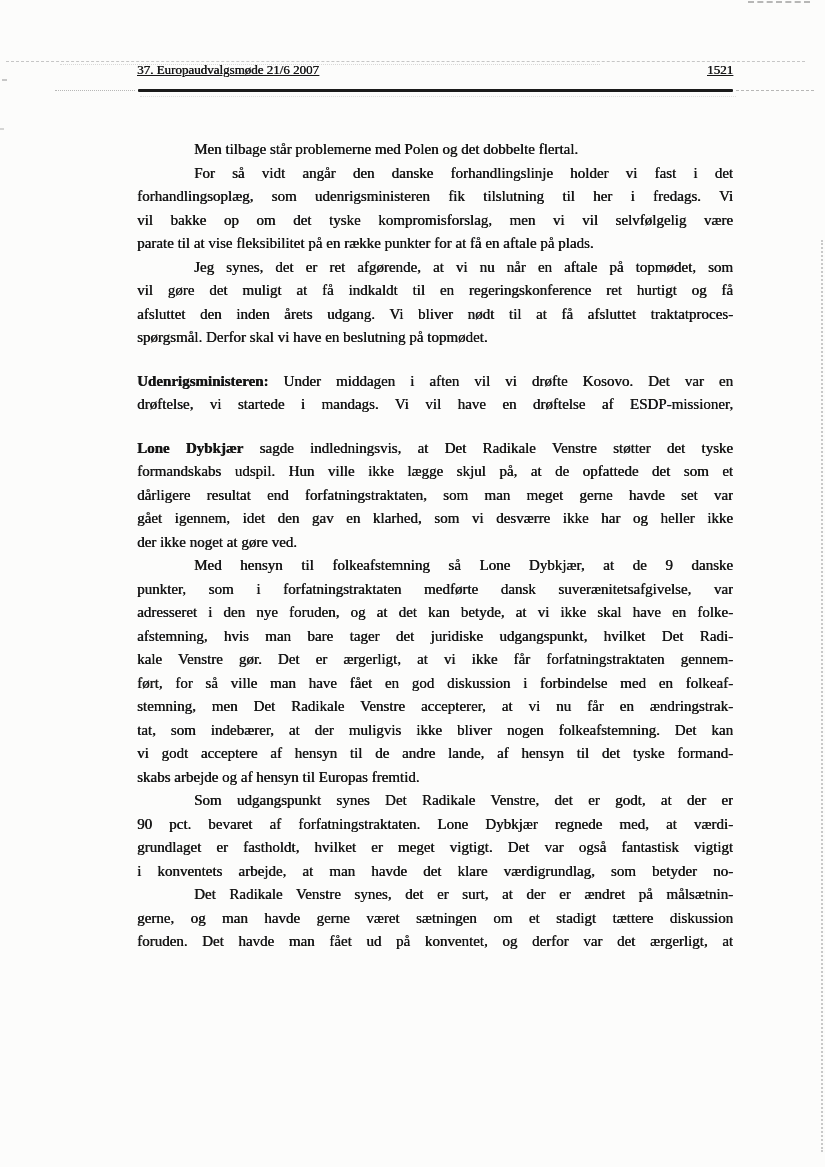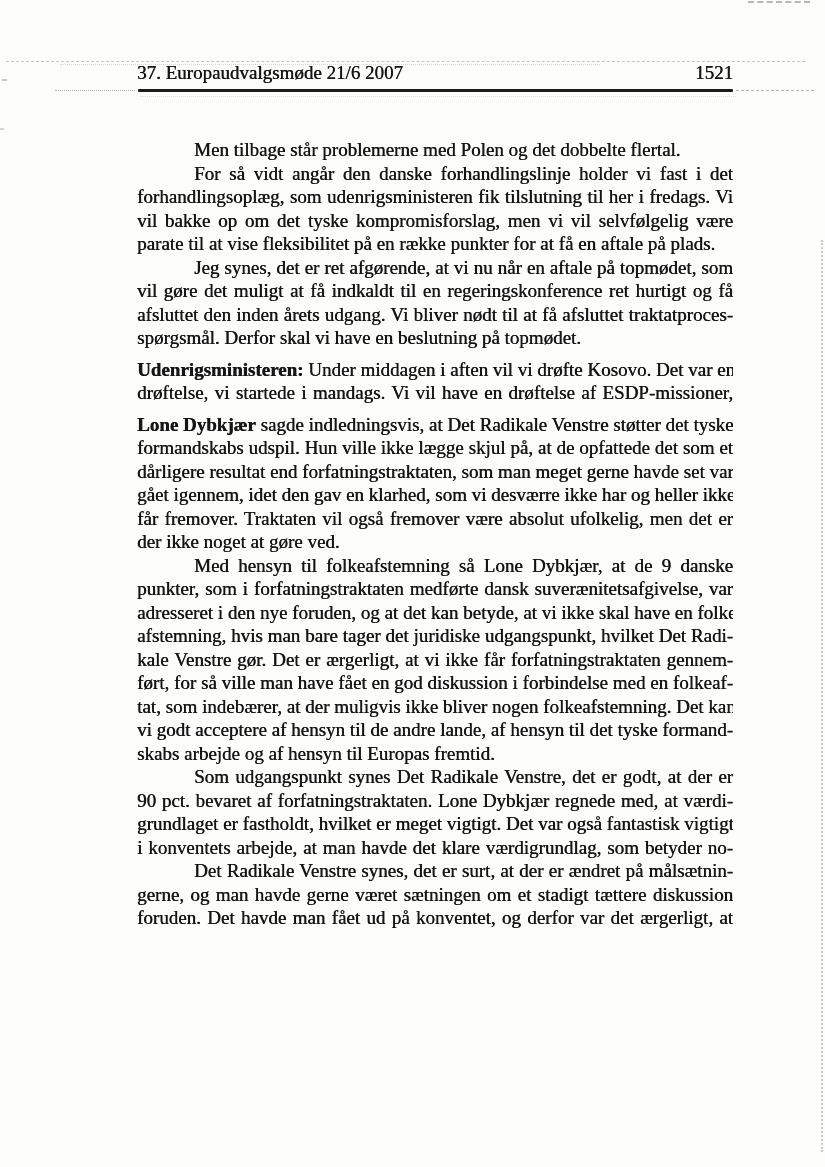--- a/index.html
+++ b/index.html
@@ -33,47 +33,48 @@
 
   
   .header-row {
     position: absolute;
     left: 137px;
     top: 62px;
     width: 596px;
     display: flex;
     justify-content: space-between;
     align-items: baseline;
-    font-size: 19px;
+    font-size: 13px;
     text-shadow: 0.4px 0 0 currentColor;
     white-space: nowrap;
+    text-decoration: underline;
   }
   .header-rule {
     position: absolute;
     left: 138px;
     top: 89px;
     width: 595px;
     height: 3px;
     background: #1b1b1b;
     border-radius: 1px;
   }
 
   
   .body-text {
     position: absolute;
     left: 137px;
     top: 138px;
     width: 596px;
-    font-size: 19px;
+    font-size: 15px;
     line-height: 23.5px;
     text-shadow: 0.4px 0 0 currentColor;
     overflow: hidden;
   }
   .para { margin: 0; }
-  .para.gap { margin-top: 8px; }
+  .para.gap { margin-top: 20px; }
   .ln {
     white-space: nowrap;
     text-align: justify;
     text-align-last: justify;
   }
   .ln.last { text-align-last: left; }
   .ln.indented { text-indent: 57px; }
   .ln b { font-weight: bold; }
 </style>
 </head>
@@ -115,30 +116,30 @@
       </div>
       <div class="para gap">
         <div class="ln"><b>Udenrigsministeren:</b> Under middagen i aften vil vi drøfte Kosovo. Det var en</div>
         <div class="ln">drøftelse, vi startede i mandags. Vi vil have en drøftelse af ESDP-missioner,</div>
       </div>
       <div class="para gap">
         <div class="ln"><b>Lone Dybkjær</b> sagde indledningsvis, at Det Radikale Venstre støtter det tyske</div>
         <div class="ln">formandskabs udspil. Hun ville ikke lægge skjul på, at de opfattede det som et</div>
         <div class="ln">dårligere resultat end forfatningstraktaten, som man meget gerne havde set var</div>
         <div class="ln">gået igennem, idet den gav en klarhed, som vi desværre ikke har og heller ikke</div>
-        <div class="ln">får fremover. Traktaten vil også fremover være absolut ufolkelig, men det er</div>
         <div class="ln last">der ikke noget at gøre ved.</div>
       </div>
       <div class="para">
         <div class="ln indented">Med hensyn til folkeafstemning så Lone Dybkjær, at de 9 danske</div>
         <div class="ln">punkter, som i forfatningstraktaten medførte dansk suverænitetsafgivelse, var</div>
         <div class="ln">adresseret i den nye foruden, og at det kan betyde, at vi ikke skal have en folke-</div>
         <div class="ln">afstemning, hvis man bare tager det juridiske udgangspunkt, hvilket Det Radi-</div>
         <div class="ln">kale Venstre gør. Det er ærgerligt, at vi ikke får forfatningstraktaten gennem-</div>
         <div class="ln">ført, for så ville man have fået en god diskussion i forbindelse med en folkeaf-</div>
+        <div class="ln">stemning, men Det Radikale Venstre accepterer, at vi nu får en ændringstrak-</div>
         <div class="ln">tat, som indebærer, at der muligvis ikke bliver nogen folkeafstemning. Det kan</div>
         <div class="ln">vi godt acceptere af hensyn til de andre lande, af hensyn til det tyske formand-</div>
         <div class="ln last">skabs arbejde og af hensyn til Europas fremtid.</div>
       </div>
       <div class="para">
         <div class="ln indented">Som udgangspunkt synes Det Radikale Venstre, det er godt, at der er</div>
         <div class="ln">90 pct. bevaret af forfatningstraktaten. Lone Dybkjær regnede med, at værdi-</div>
         <div class="ln">grundlaget er fastholdt, hvilket er meget vigtigt. Det var også fantastisk vigtigt</div>
         <div class="ln">i konventets arbejde, at man havde det klare værdigrundlag, som betyder no-</div>
       </div>

